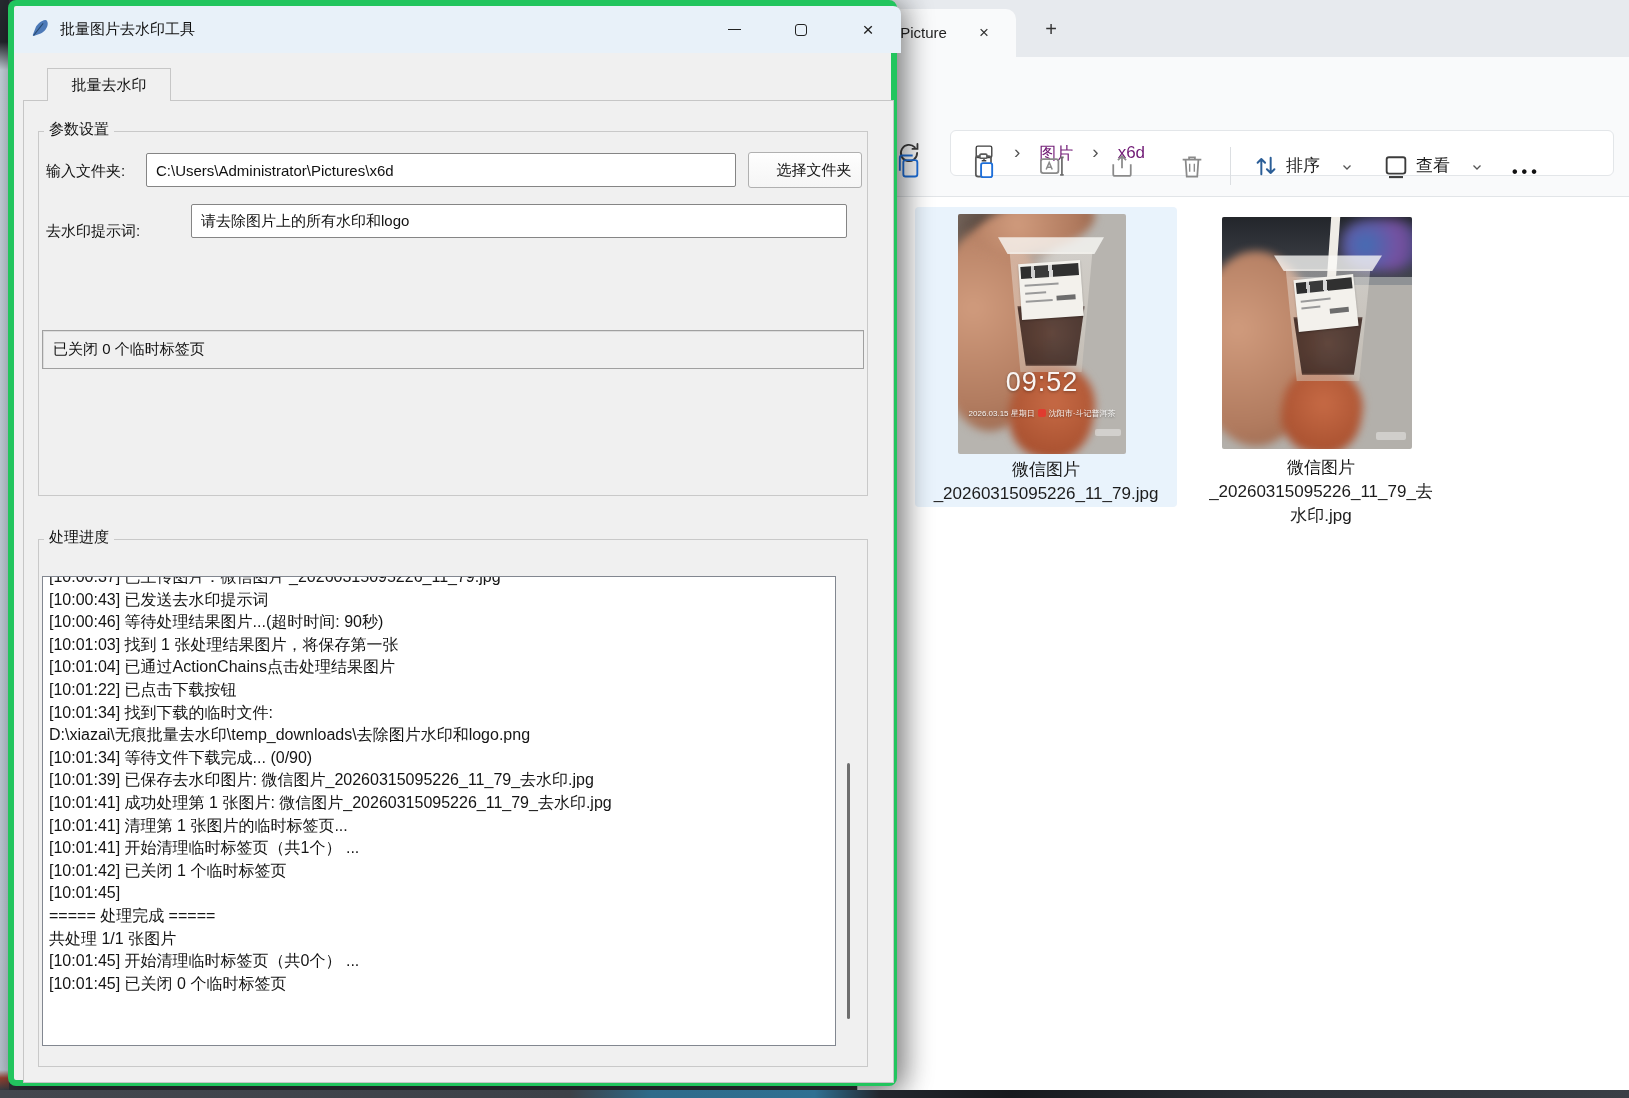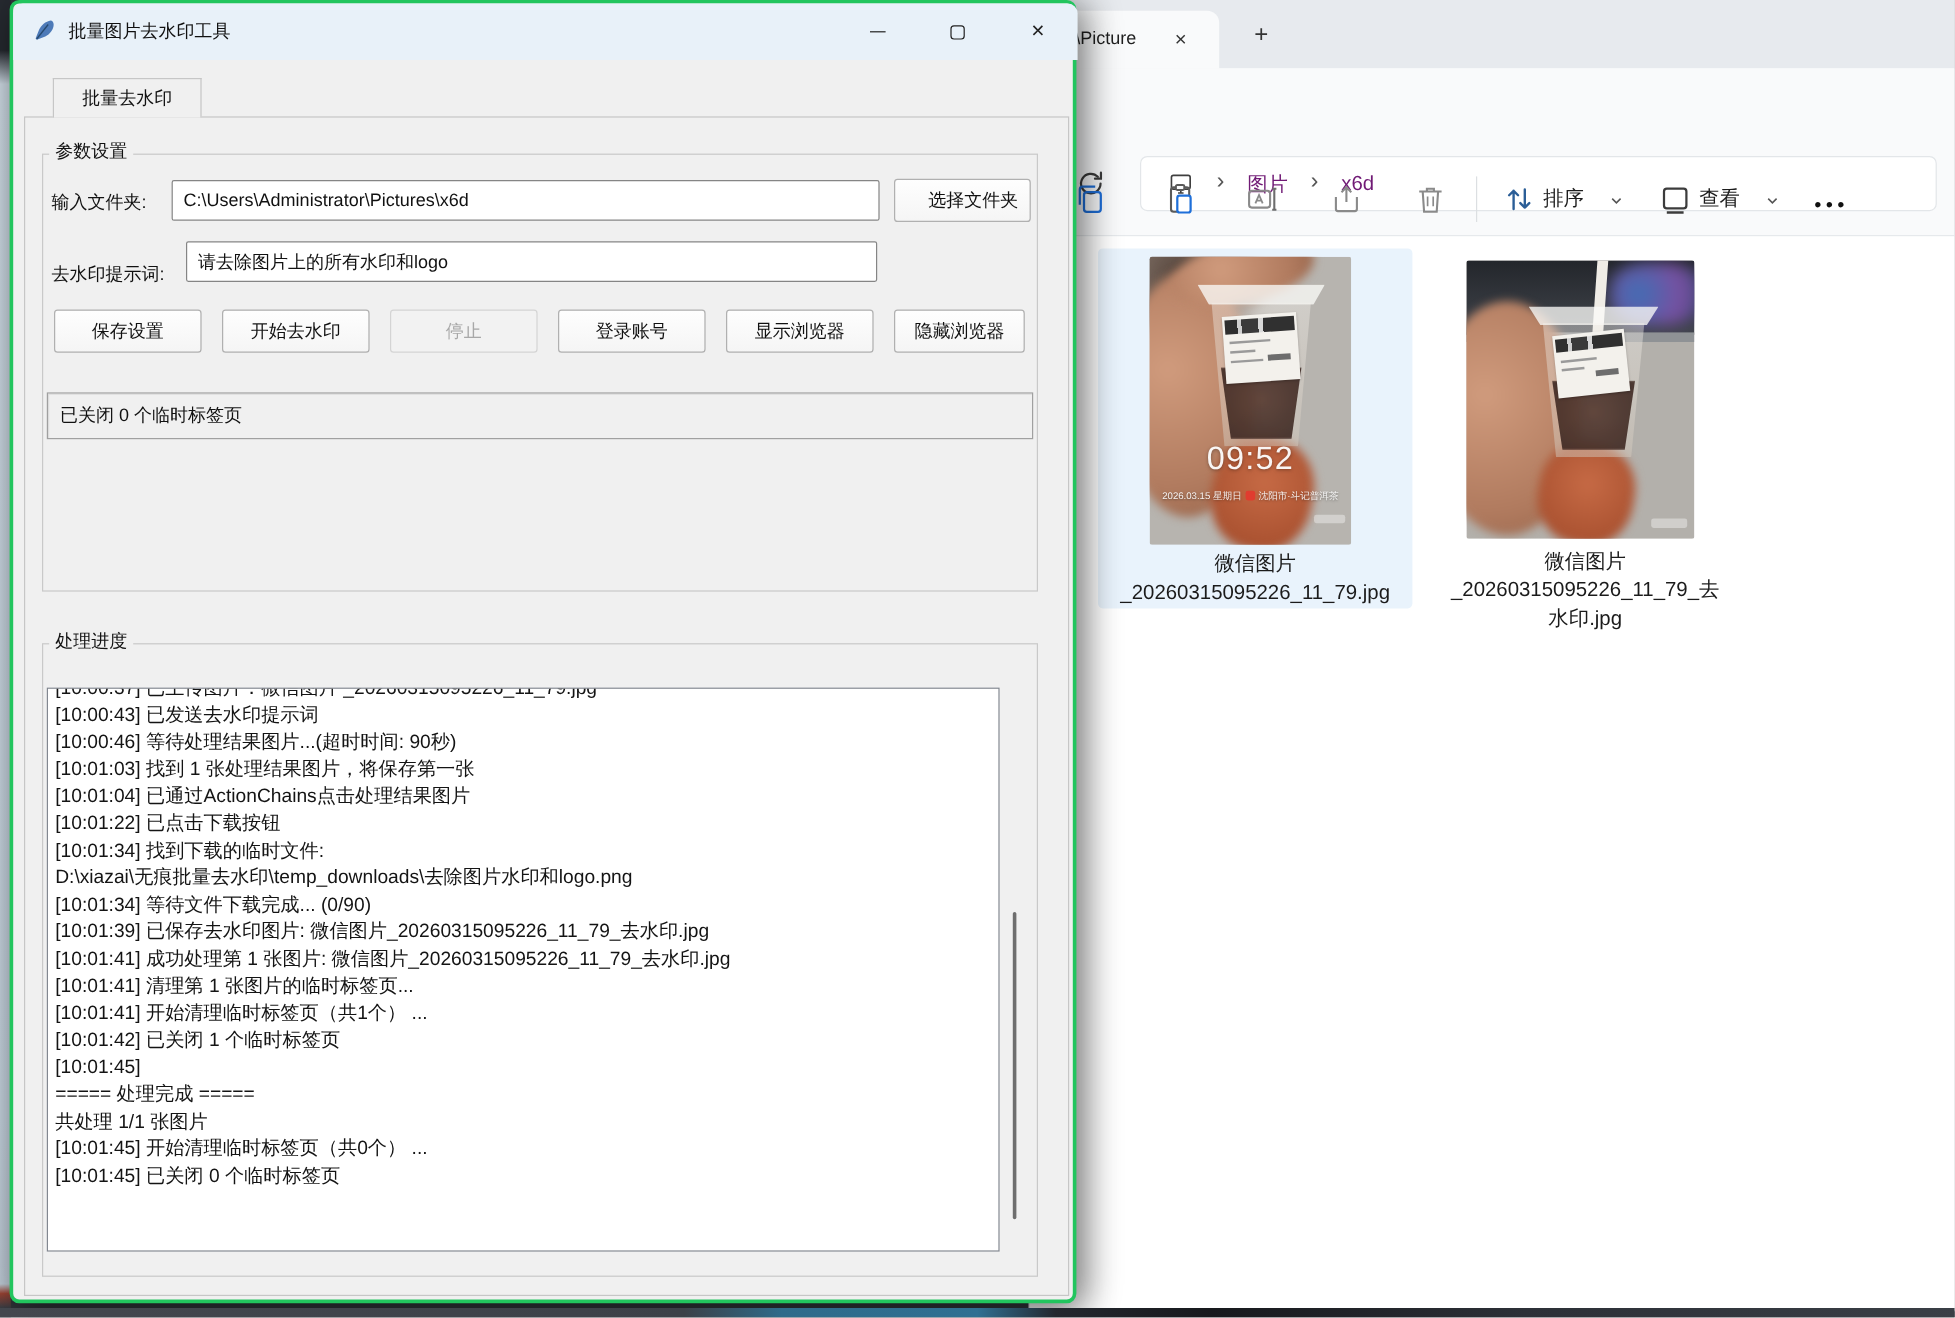--- a/index.html
+++ b/index.html
@@ -61,21 +61,21 @@
   .wm-time { position:absolute; left:0; right:0; text-align:center; color:rgba(255,255,255,.94);
     font-size:27px; font-weight:400; text-shadow:0 1px 3px rgba(0,0,0,.35); letter-spacing:1px; }
   .wm-date { position:absolute; left:0; right:0; text-align:center; color:rgba(255,255,255,.92);
     font-size:8px; text-shadow:0 1px 2px rgba(0,0,0,.4); white-space:nowrap; }
   .wm-badge { display:inline-block; width:8px; height:8px; background:#e03c2f; border-radius:2px;
     vertical-align:-1px; margin:0 3px; }
   .corner-mark { position:absolute; background:rgba(255,255,255,.38); border-radius:2px; }
 
   
   .app { position:absolute; left:8px; top:0; width:889px; height:1086px; background:#f0f0f0;
-    border:3px solid #22c55e; border-radius:8px; box-shadow:10px 0 28px rgba(0,0,0,.32), 0 12px 30px rgba(0,0,0,.35); }
+    border:6px solid #22c55e; border-radius:8px; box-shadow:10px 0 28px rgba(0,0,0,.32), 0 12px 30px rgba(0,0,0,.35); }
   .app-titlebar { position:absolute; left:0; top:0; width:887px; height:47px; background:#e8f1f9; border-radius:8px 8px 0 0; }
   .app-icon { position:absolute; left:15px; top:12px; width:21px; height:21px; }
   .app-title { position:absolute; left:46px; top:14px; font-size:15px; color:#111; }
   .win-btn { position:absolute; top:0; width:46px; height:47px; display:flex; align-items:center; justify-content:center; }
   .win-btn.min { left:697px; } .win-btn.max { left:764px; } .win-btn.close { left:831px; font-size:19px; color:#222; font-weight:300; }
   .glyph-min { width:13px; height:1px; background:#222; }
   .glyph-max { width:12px; height:12px; border:1.2px solid #222; border-radius:3px; }
 
   .app-tab { position:absolute; left:9px; top:62px; width:124px; height:33px; background:#f0f0f0;
     border:1px solid #c6c6c6; border-bottom:none; font-size:15px; color:#111;
@@ -289,30 +289,22 @@
     <div class="app-pane"></div>
 
     <div class="groupbox group1"></div>
     <span class="group-label gl1">参数设置</span>
 
     <span class="fld-label" style="left:32px;top:156px;">输入文件夹:</span>
     <div class="entry" style="left:132px;top:147px;width:590px;">C:\Users\Administrator\Pictures\x6d</div>
     <div class="btn btn-choose">选择文件夹</div>
 
     <span class="fld-label" style="left:32px;top:216px;">去水印提示词:</span>
-    <div class="entry" style="left:144px;top:198px;width:576px;">请去除图片上的所有水印和logo</div>
-
-    <div class="btnrow">
-      <div class="btn">保存设置</div>
-      <div class="btn">开始去水印</div>
-      <div class="btn disabled">停止</div>
-      <div class="btn">登录账号</div>
-      <div class="btn">显示浏览器</div>
-      <div class="btn last">隐藏浏览器</div>
-    </div>
+    <div class="entry" style="left:177px;top:198px;width:656px;">请去除图片上的所有水印和logo</div>
+
 
     <div class="statusbox">已关闭 0 个临时标签页</div>
 
     <div class="groupbox group2"></div>
     <span class="group-label gl2">处理进度</span>
 
     <div class="logarea">
       <div class="logtext">[10:00:37] 已上传图片：微信图片 _20260315095226_11_79.jpg
 [10:00:43] 已发送去水印提示词
 [10:00:46] 等待处理结果图片...(超时时间: 90秒)

